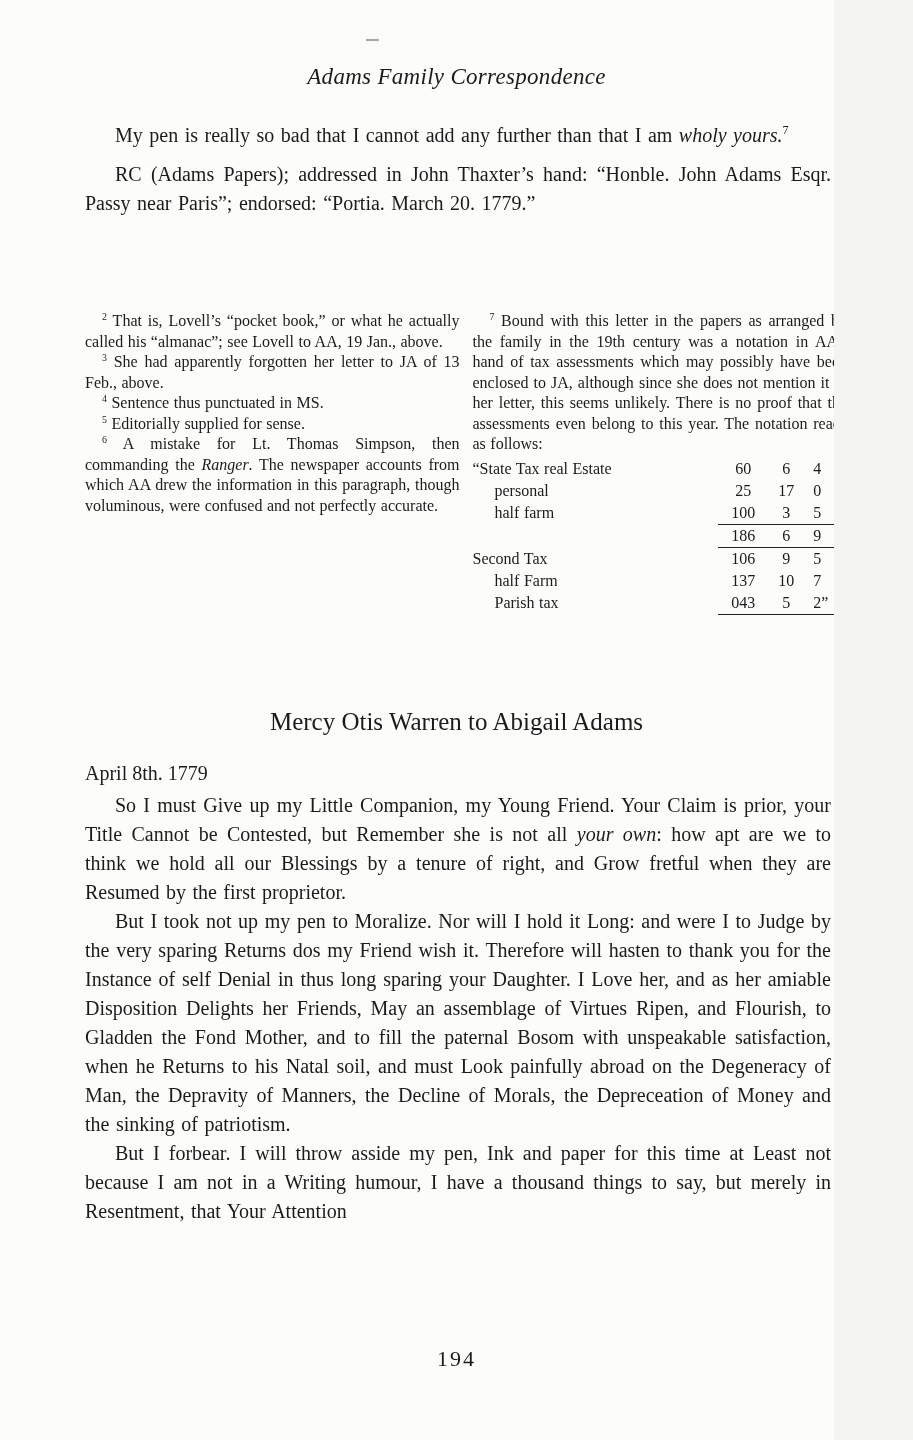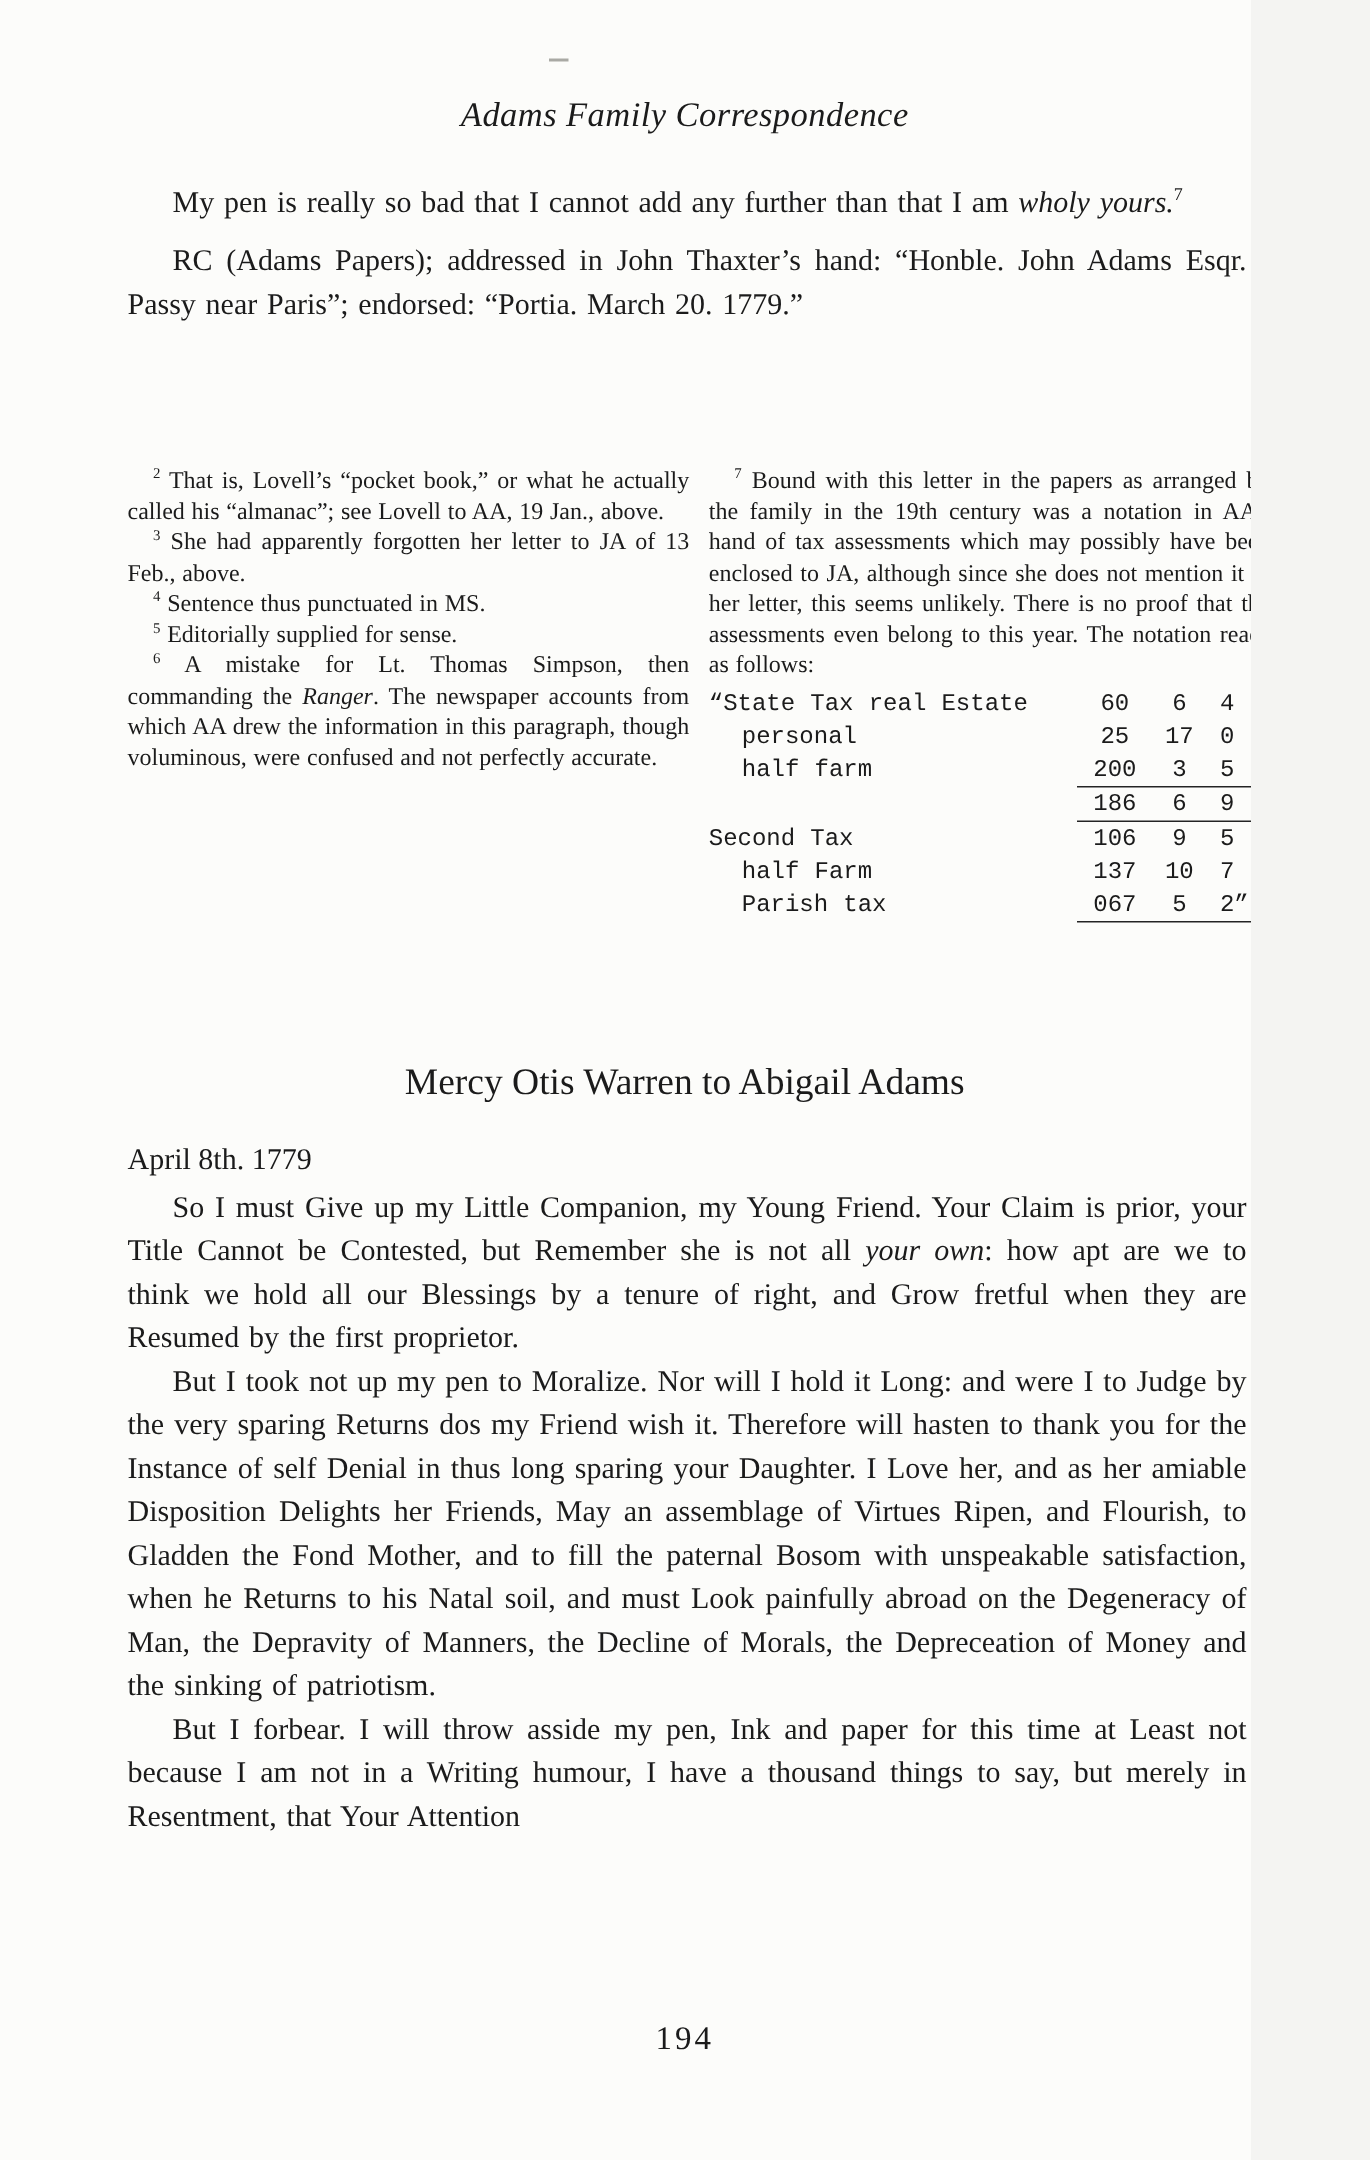--- a/index.html
+++ b/index.html
@@ -32,21 +32,21 @@
 
   .footnotes {
     position:absolute; top:311px; left:85px; width:762px;
     display:flex; gap:13px;
     font-size:16px; line-height:20.5px; text-align:justify; word-spacing:0.5px;
   }
   .fncol { width:375px; }
   .fn { margin:0; text-indent:17px; }
   .fn sup { font-size:62%; line-height:0; }
 
-  .taxtable { display:table; width:99%; margin-top:3px; line-height:22px;font-family:Liberation Mono, monospace; }
+  .taxtable { display:table; width:99%; margin-top:3px; line-height:22px; }
   .trow { display:table-row; }
   .tlabel { display:table-cell; text-align:left; }
   .tlabel.sub { padding-left:22px; }
   .tn { display:table-cell; text-align:center; white-space:nowrap; }
   .tn.n1 { width:50px; }
   .tn.n2 { width:36px; }
   .tn.n3 { width:30px; text-align:left; padding-left:9px; }
   .trow.rule .tn { border-bottom:1.6px solid #242424; }
 
   .heading2 {
@@ -100,21 +100,21 @@
           <span class="tn n3">4</span>
         </div>
         <div class="trow">
           <span class="tlabel sub">personal</span>
           <span class="tn n1">25</span>
           <span class="tn n2">17</span>
           <span class="tn n3">0</span>
         </div>
         <div class="trow rule">
           <span class="tlabel sub">half farm</span>
-          <span class="tn n1">200</span>
+          <span class="tn n1">100</span>
           <span class="tn n2">3</span>
           <span class="tn n3">5</span>
         </div>
         <div class="trow rule">
           <span class="tlabel"></span>
           <span class="tn n1">186</span>
           <span class="tn n2">6</span>
           <span class="tn n3">9</span>
         </div>
         <div class="trow">
@@ -124,21 +124,21 @@
           <span class="tn n3">5</span>
         </div>
         <div class="trow">
           <span class="tlabel sub">half Farm</span>
           <span class="tn n1">137</span>
           <span class="tn n2">10</span>
           <span class="tn n3">7</span>
         </div>
         <div class="trow rule">
           <span class="tlabel sub">Parish tax</span>
-          <span class="tn n1">067</span>
+          <span class="tn n1">043</span>
           <span class="tn n2">5</span>
           <span class="tn n3">2”</span>
         </div>
       </div>
     </div>
   </div>
 
   <div class="heading2">Mercy Otis Warren to Abigail Adams</div>
   <div class="dateline">April 8th. 1779</div>
 

